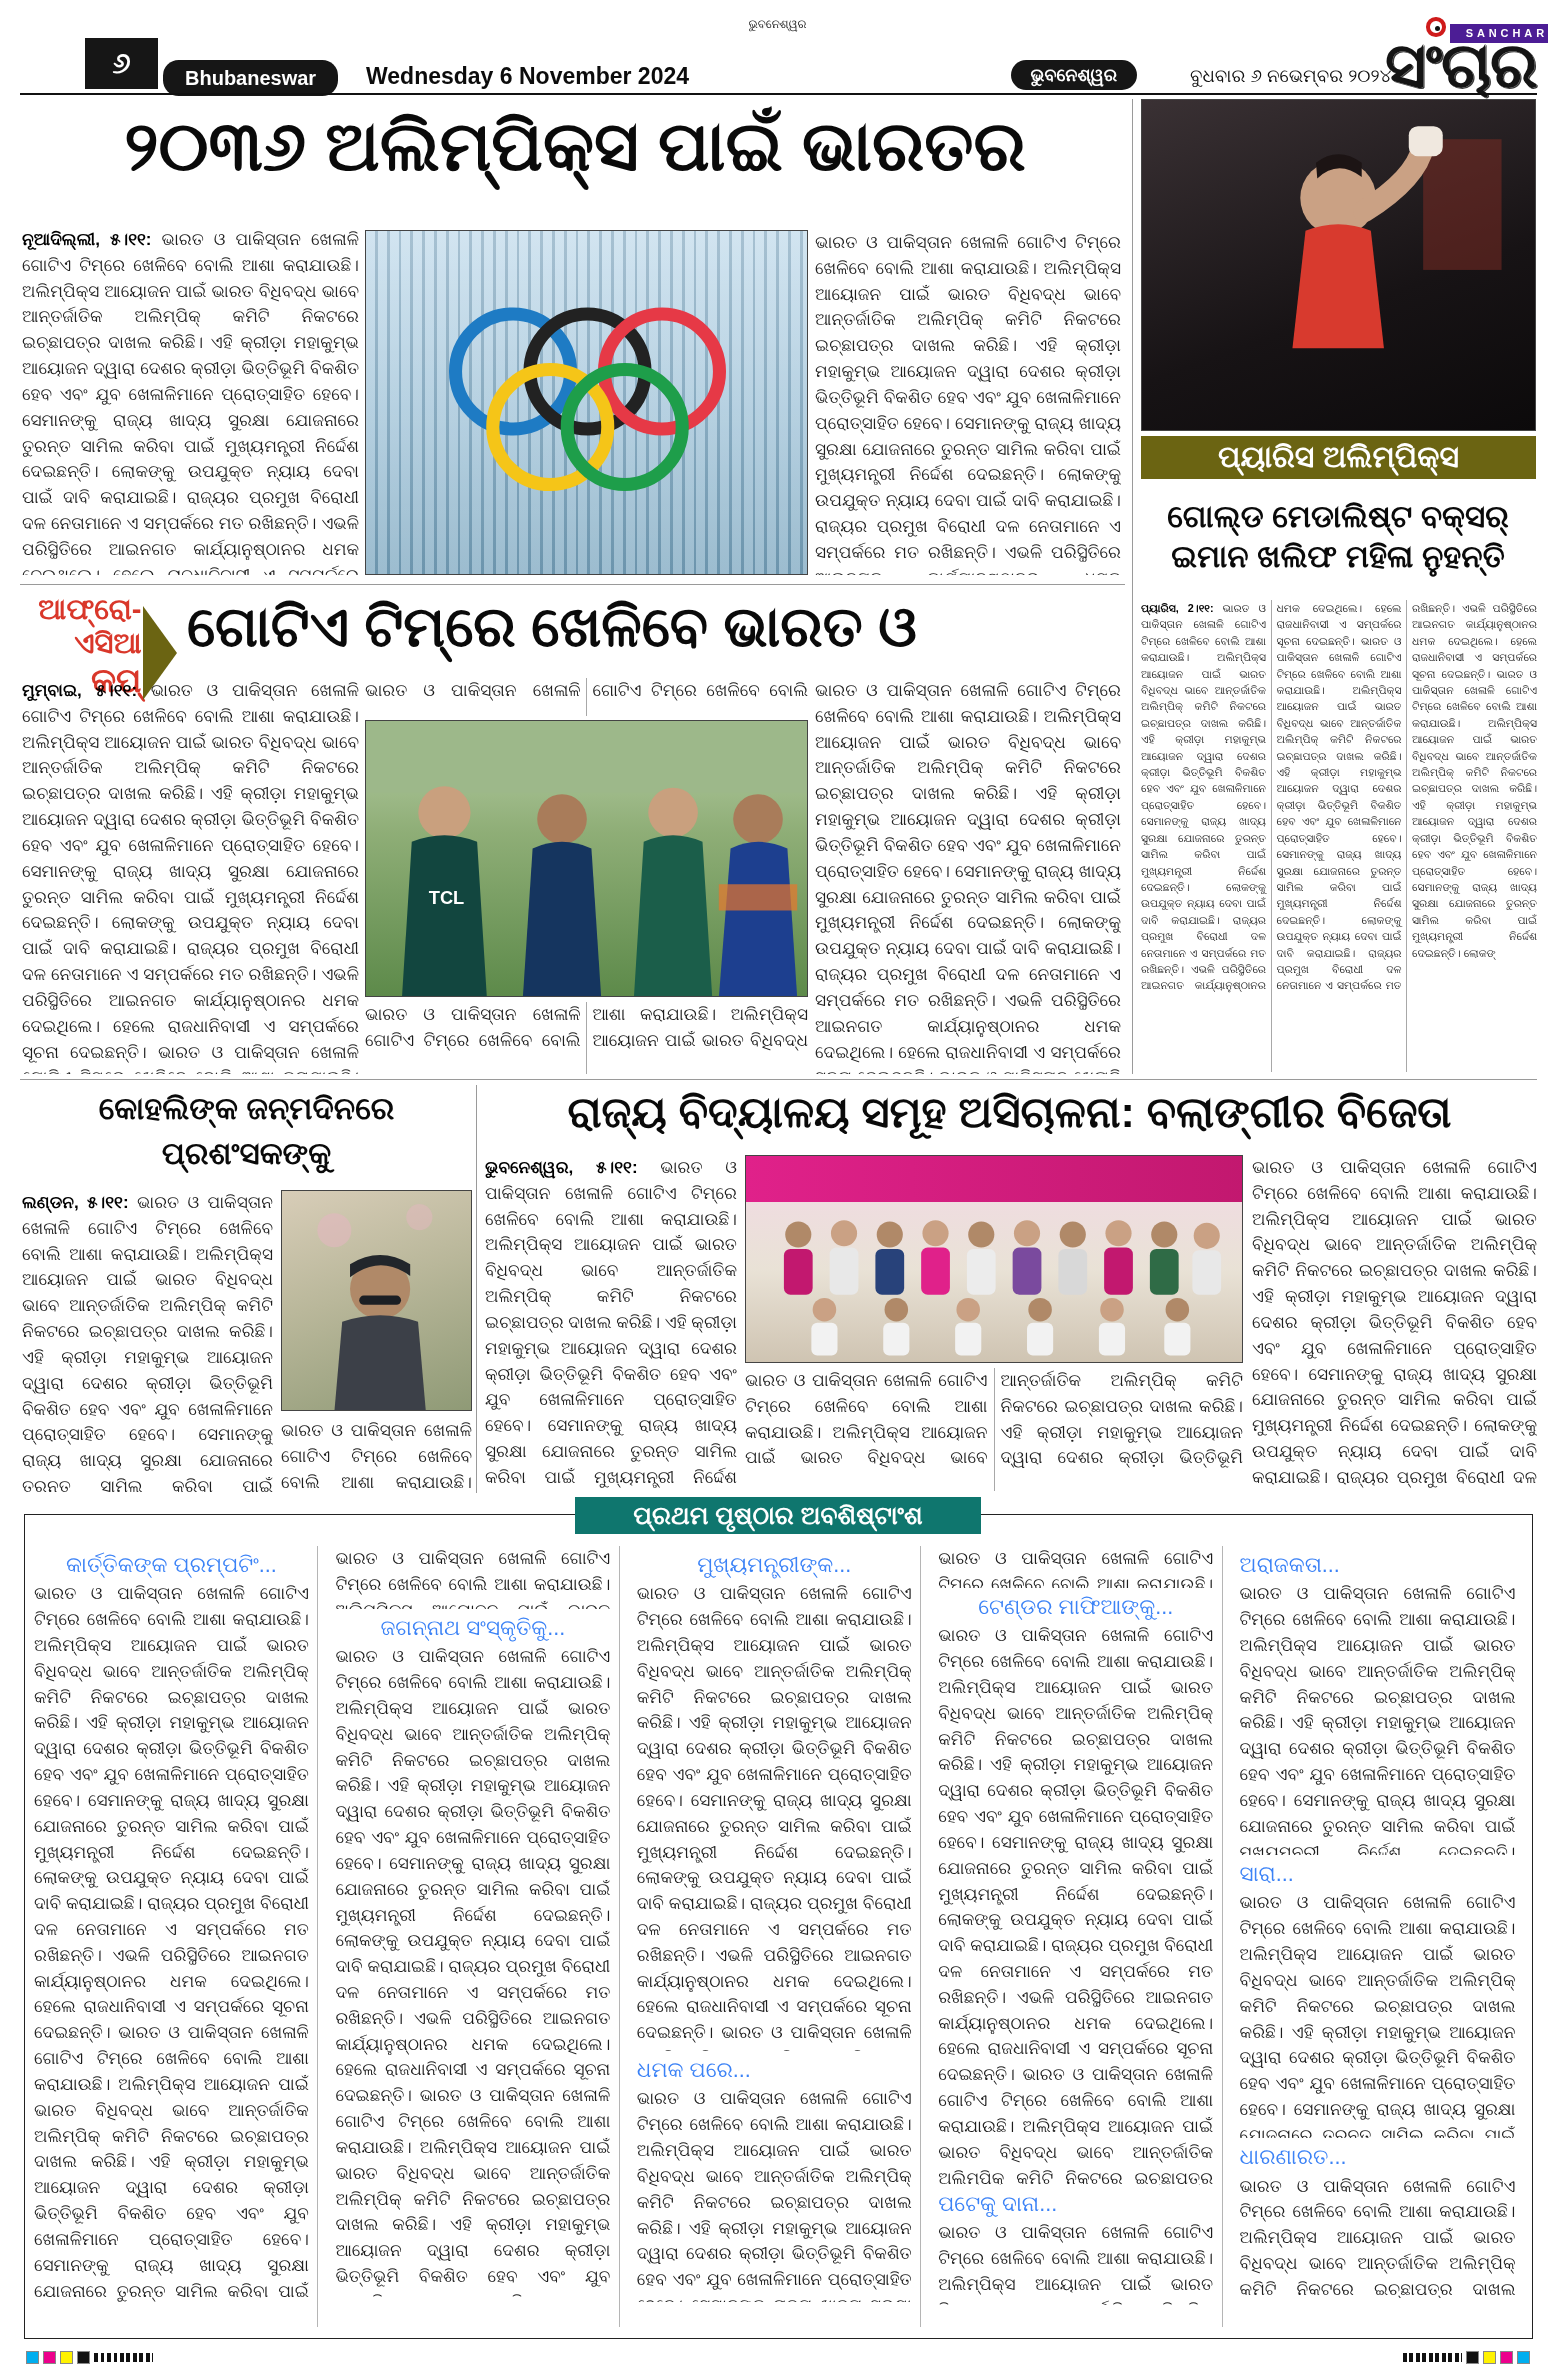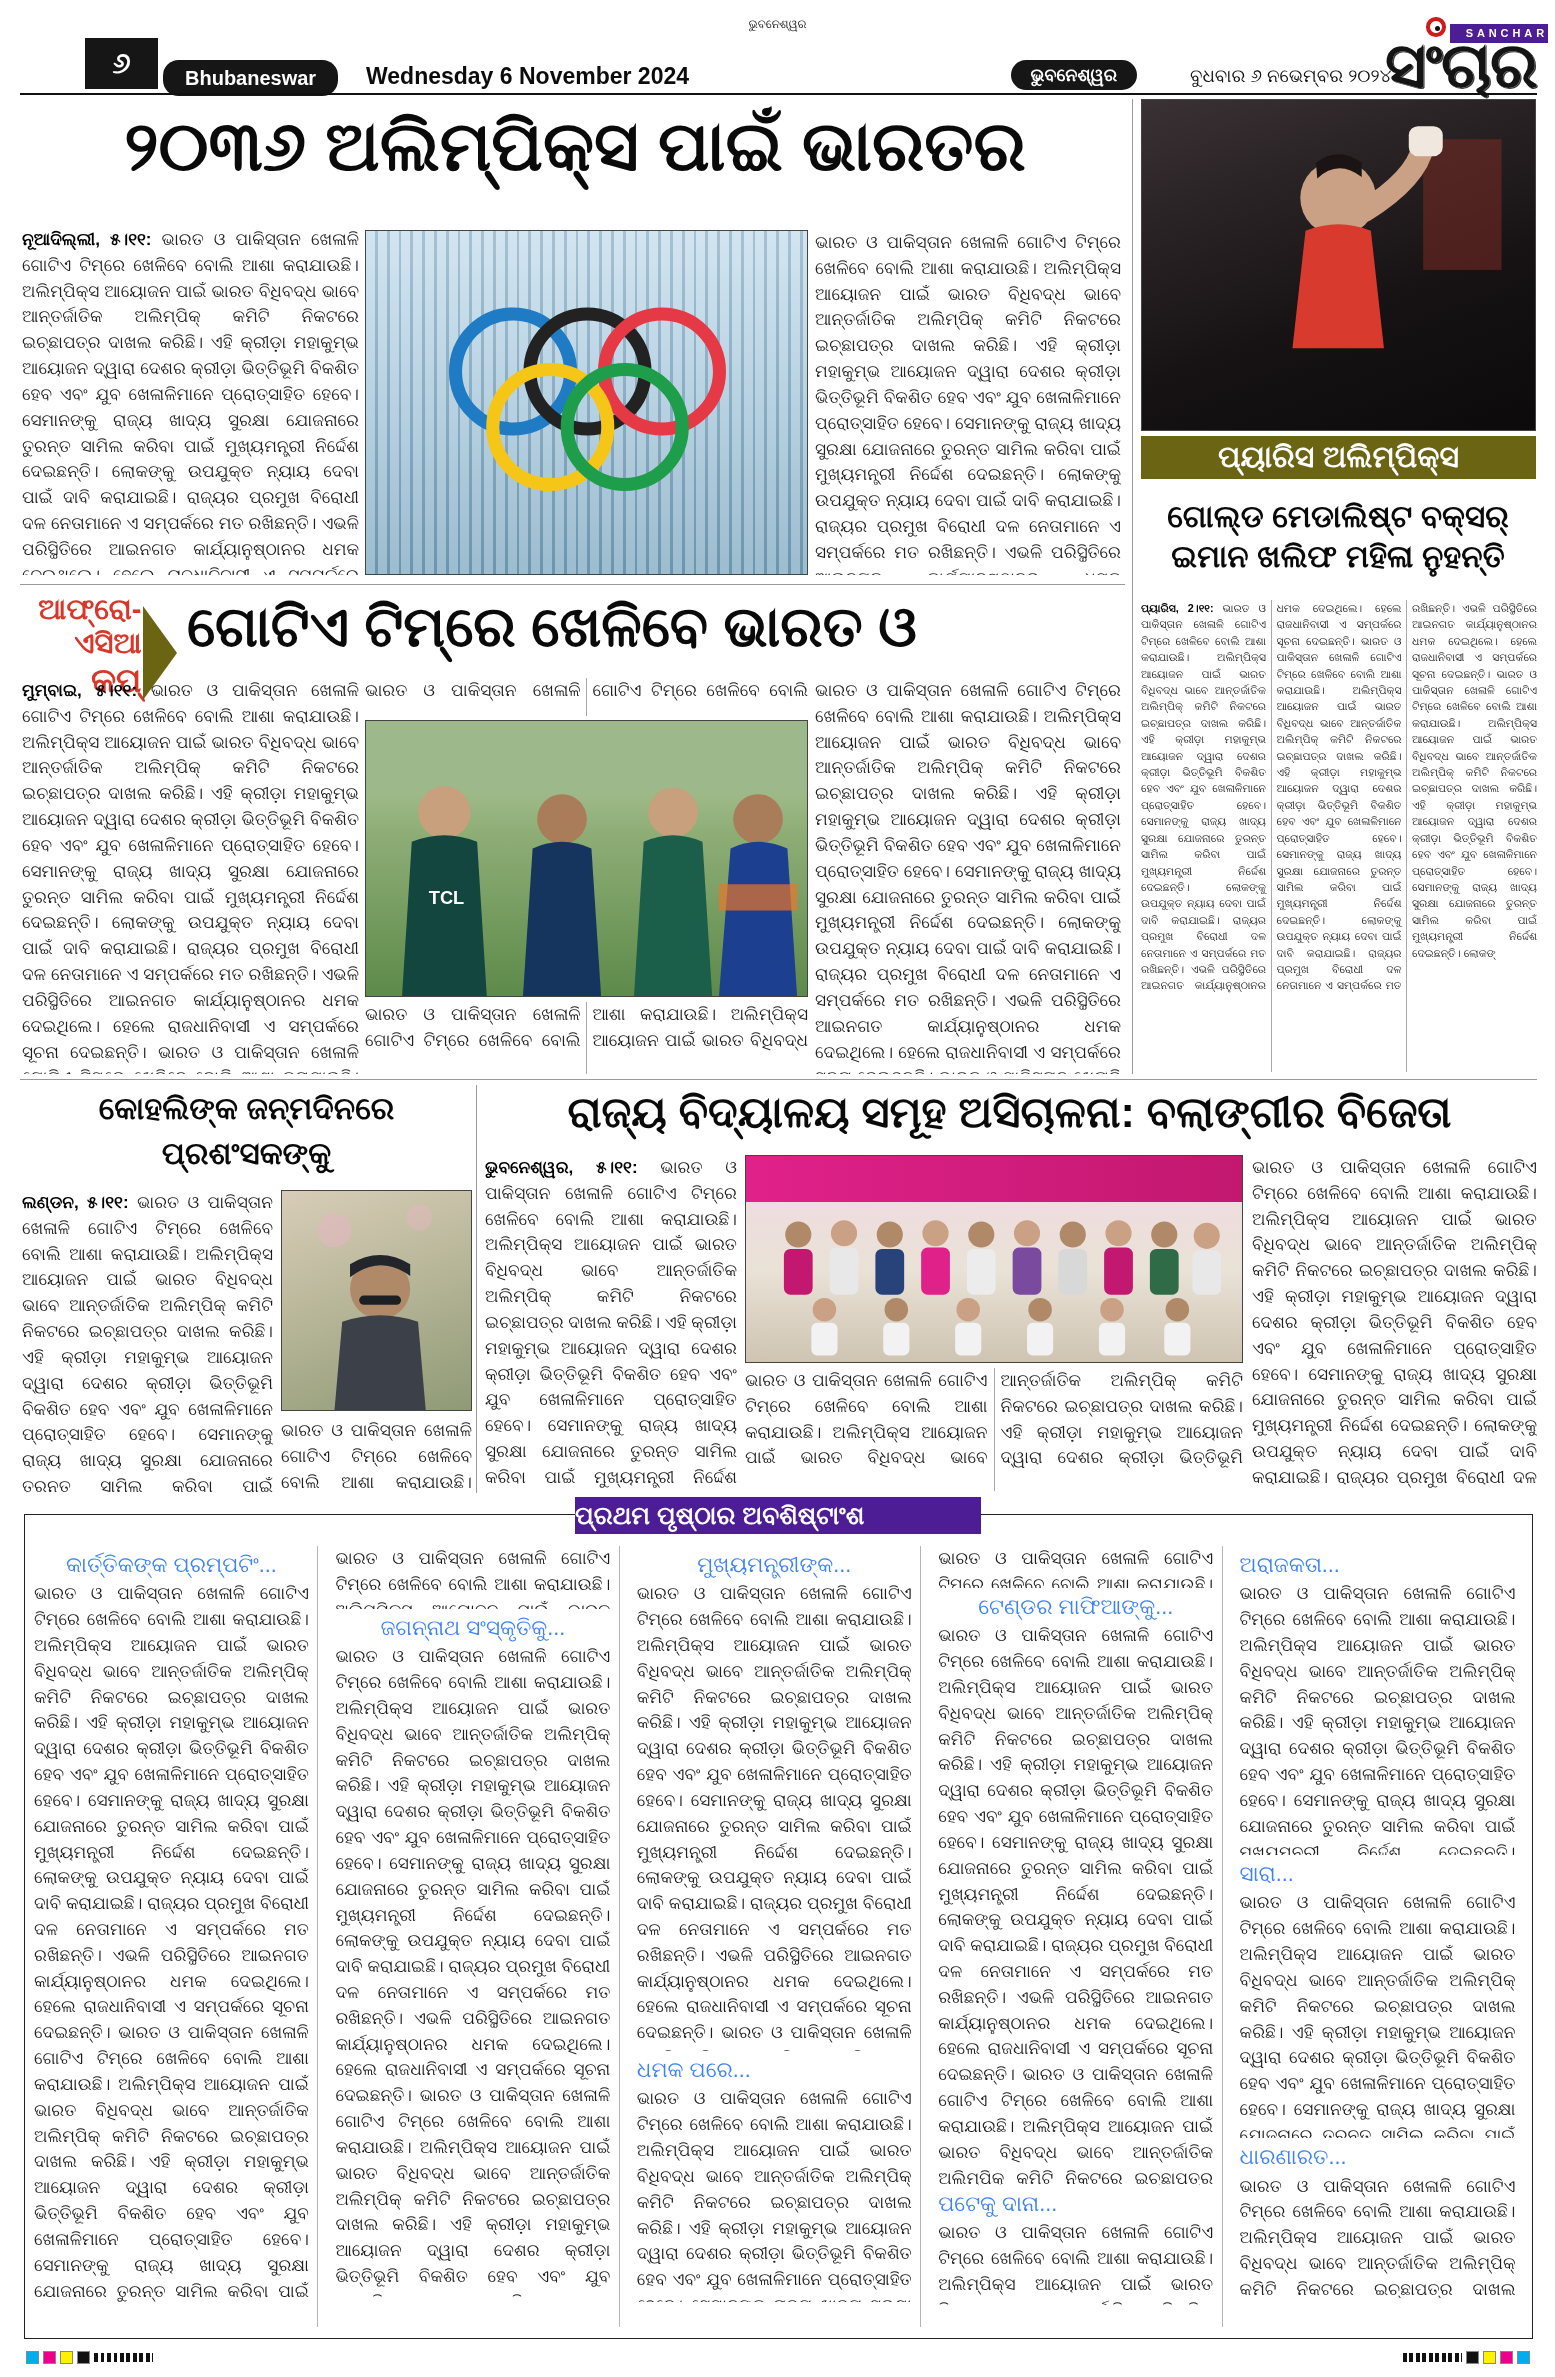--- a/index.html
+++ b/index.html
@@ -16,21 +16,21 @@
   
   .pill{background:#161616;color:#fff;font-weight:bold;border-radius:15.7px;display:flex;align-items:center;justify-content:center}
   .masthead-label{background:#4c1d95;color:#fff;letter-spacing:3.9px;font-size:11px;font-weight:bold;display:flex;align-items:center;justify-content:flex-end}
   .masthead-word{font-size:63px;font-weight:bold;color:#141414;text-shadow:0 0 0.7px #fff, 1.3px 1.3px 0 #333;letter-spacing:-1.3px;line-height:.9}
   .red-ring{position:absolute;width:19.6px;height:19.6px;border:4.6px solid #cf1b1b;border-radius:50%;background:#fff}
   .red-ring::after{content:"";position:absolute;left:4.6px;top:4.6px;width:5.2px;height:5.2px;background:#111;border-radius:50%}
   
   .olive{background:#6b6412;color:#fff;font-weight:bold;display:flex;align-items:center;justify-content:center}
   .kicker{color:#d9372a;font-weight:bold;line-height:1.18;text-align:right}
   .arrow{width:0;height:0;border-top:47px solid transparent;border-bottom:47px solid transparent;border-left:34px solid #6b6412}
-  .blackbar{background:#4c1d95;color:#fff;font-weight:bold;display:flex;align-items:center;}
+  .blackbar{background:#0f766e;color:#fff;font-weight:bold;display:flex;align-items:center;justify-content:center}
   .subhead{font-weight:normal;font-size:21.6px;color:#3b82f6;margin:6.5px 0 3.9px 0;line-height:1.15}
   .contbox{position:absolute;border:1.3px solid #222}
   .cols5{position:absolute;display:grid;grid-template-columns:repeat(5,1fr);column-gap:17px}
   .ccol{overflow:hidden;border-right:0.7px solid #b5b5b5;padding-right:8.5px}
   .ccol:last-child{border-right:none}
   .regrow{position:absolute;display:flex;gap:3.9px;align-items:center}
   .regsq{width:13px;height:13px;border:0.7px solid #888}
   .tiny-center{font-size:11.8px;color:#222;text-align:center}
 </style>
 </head>

